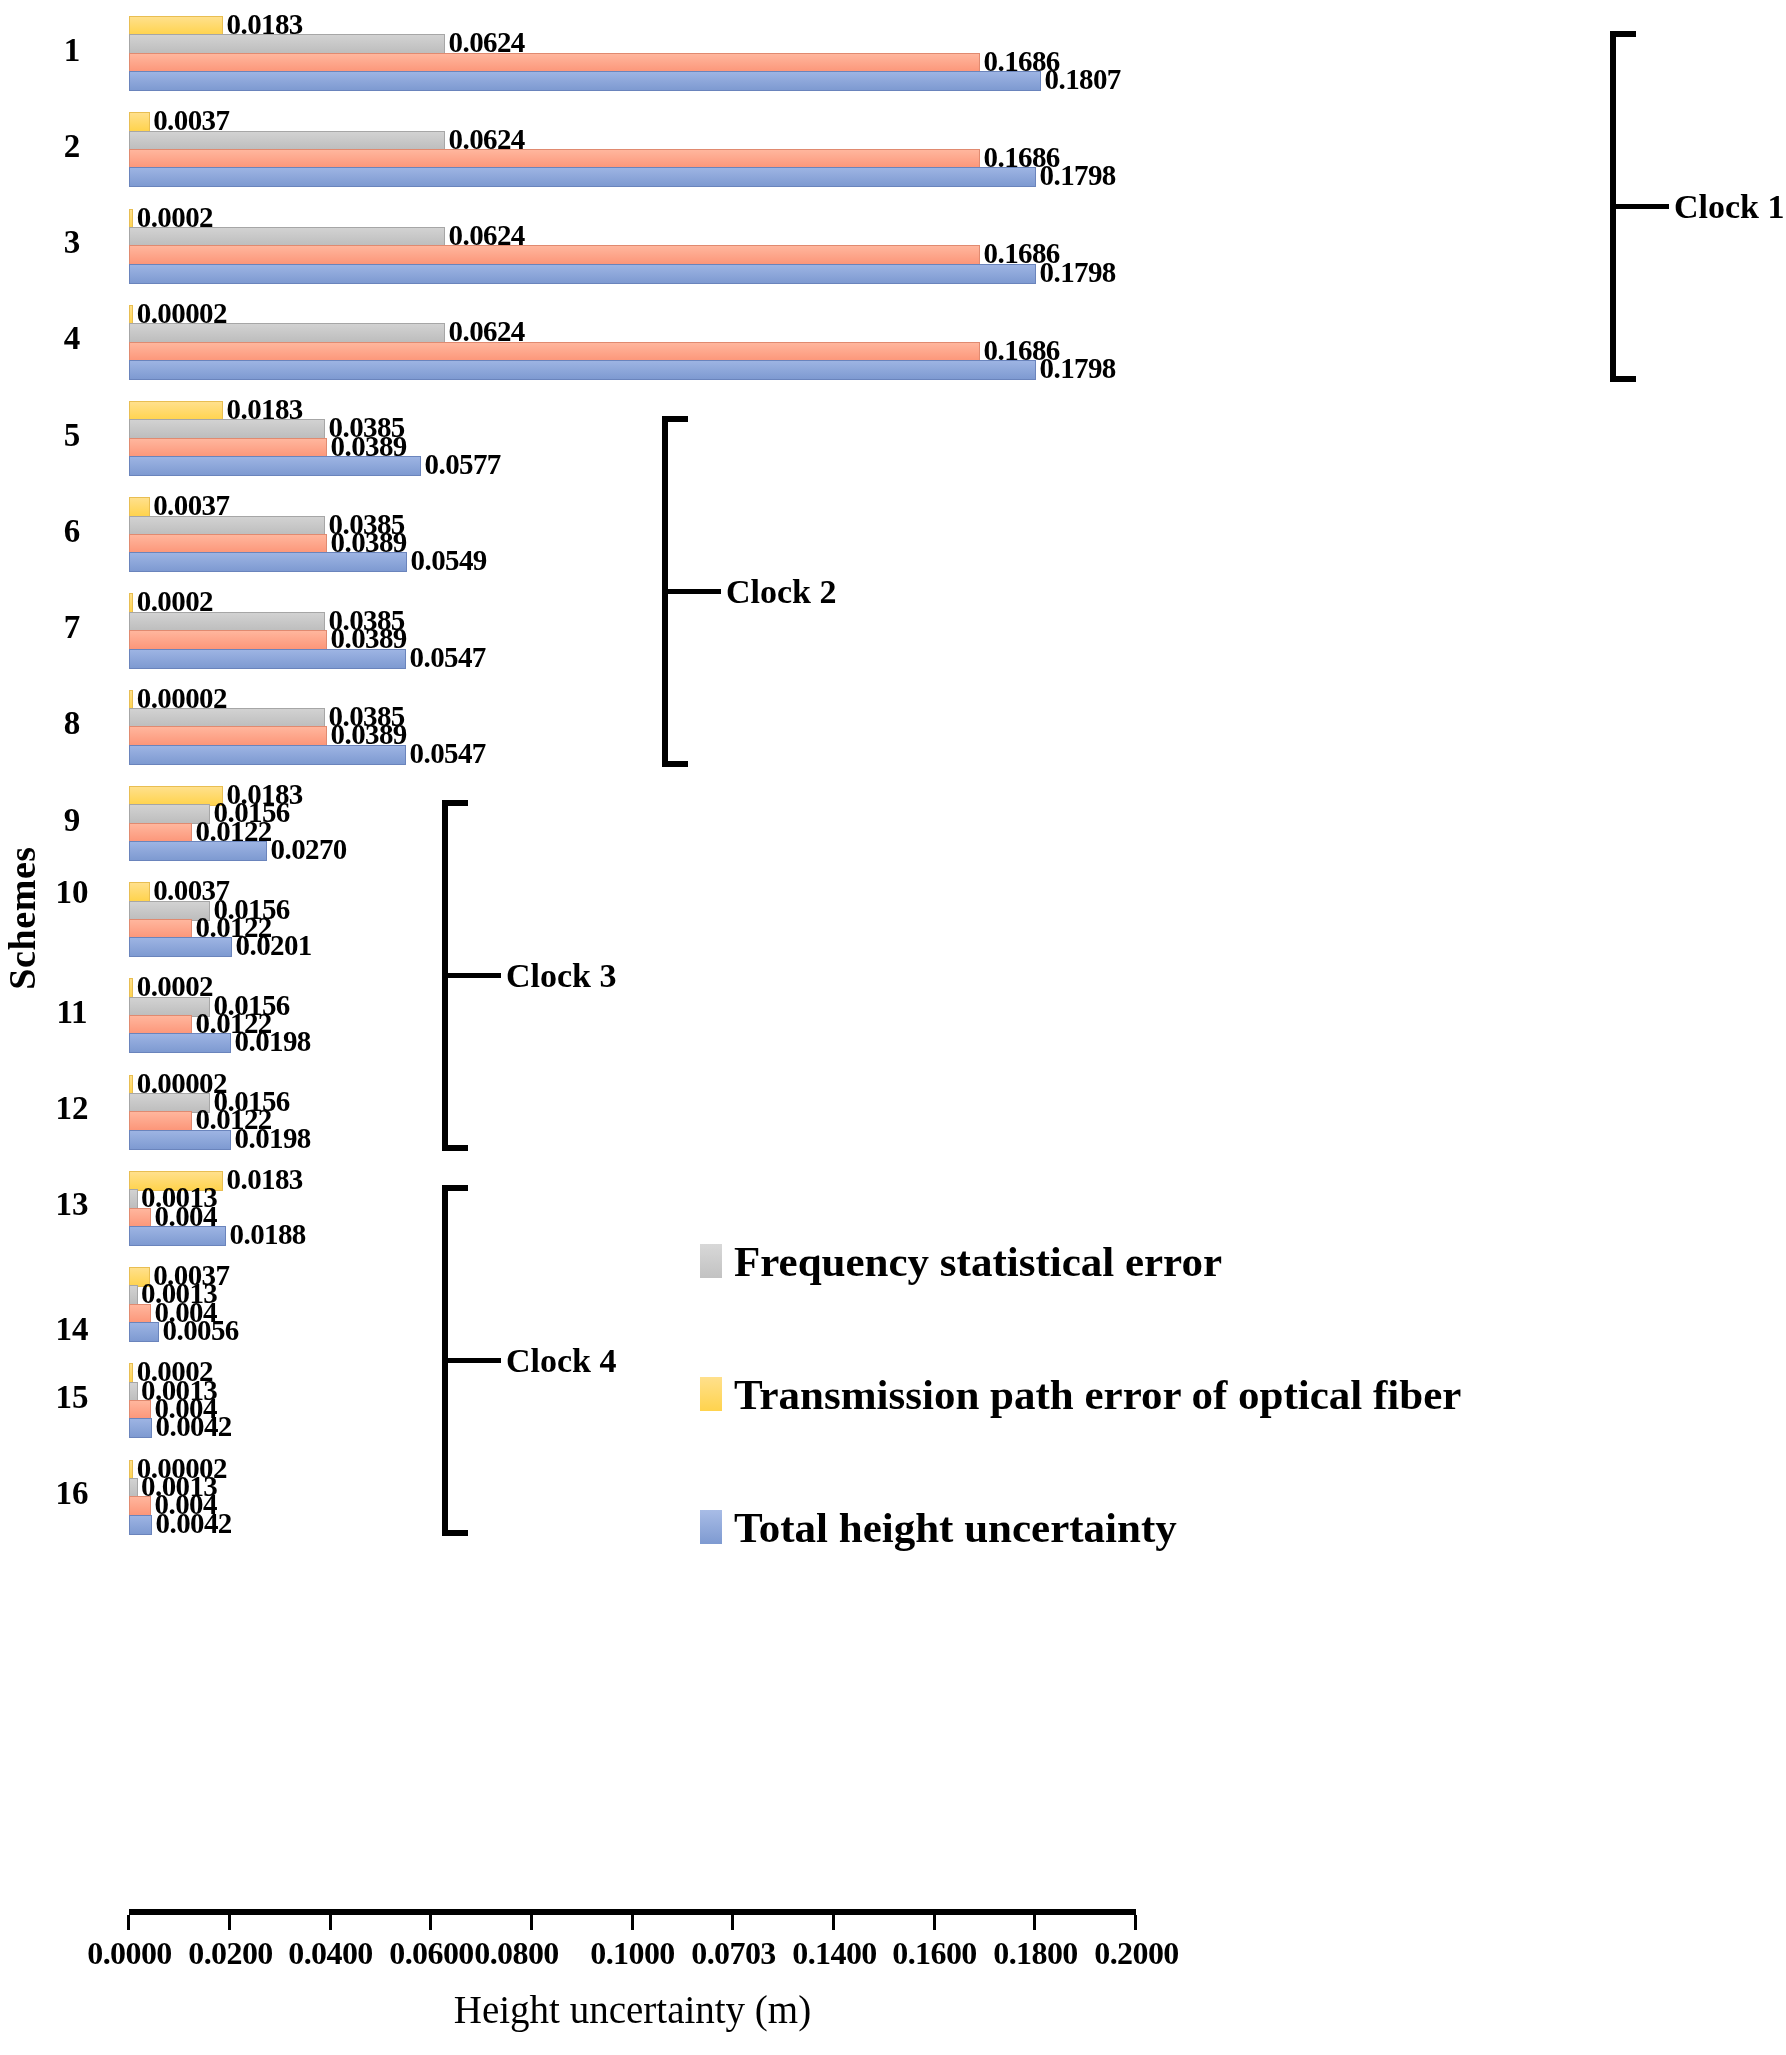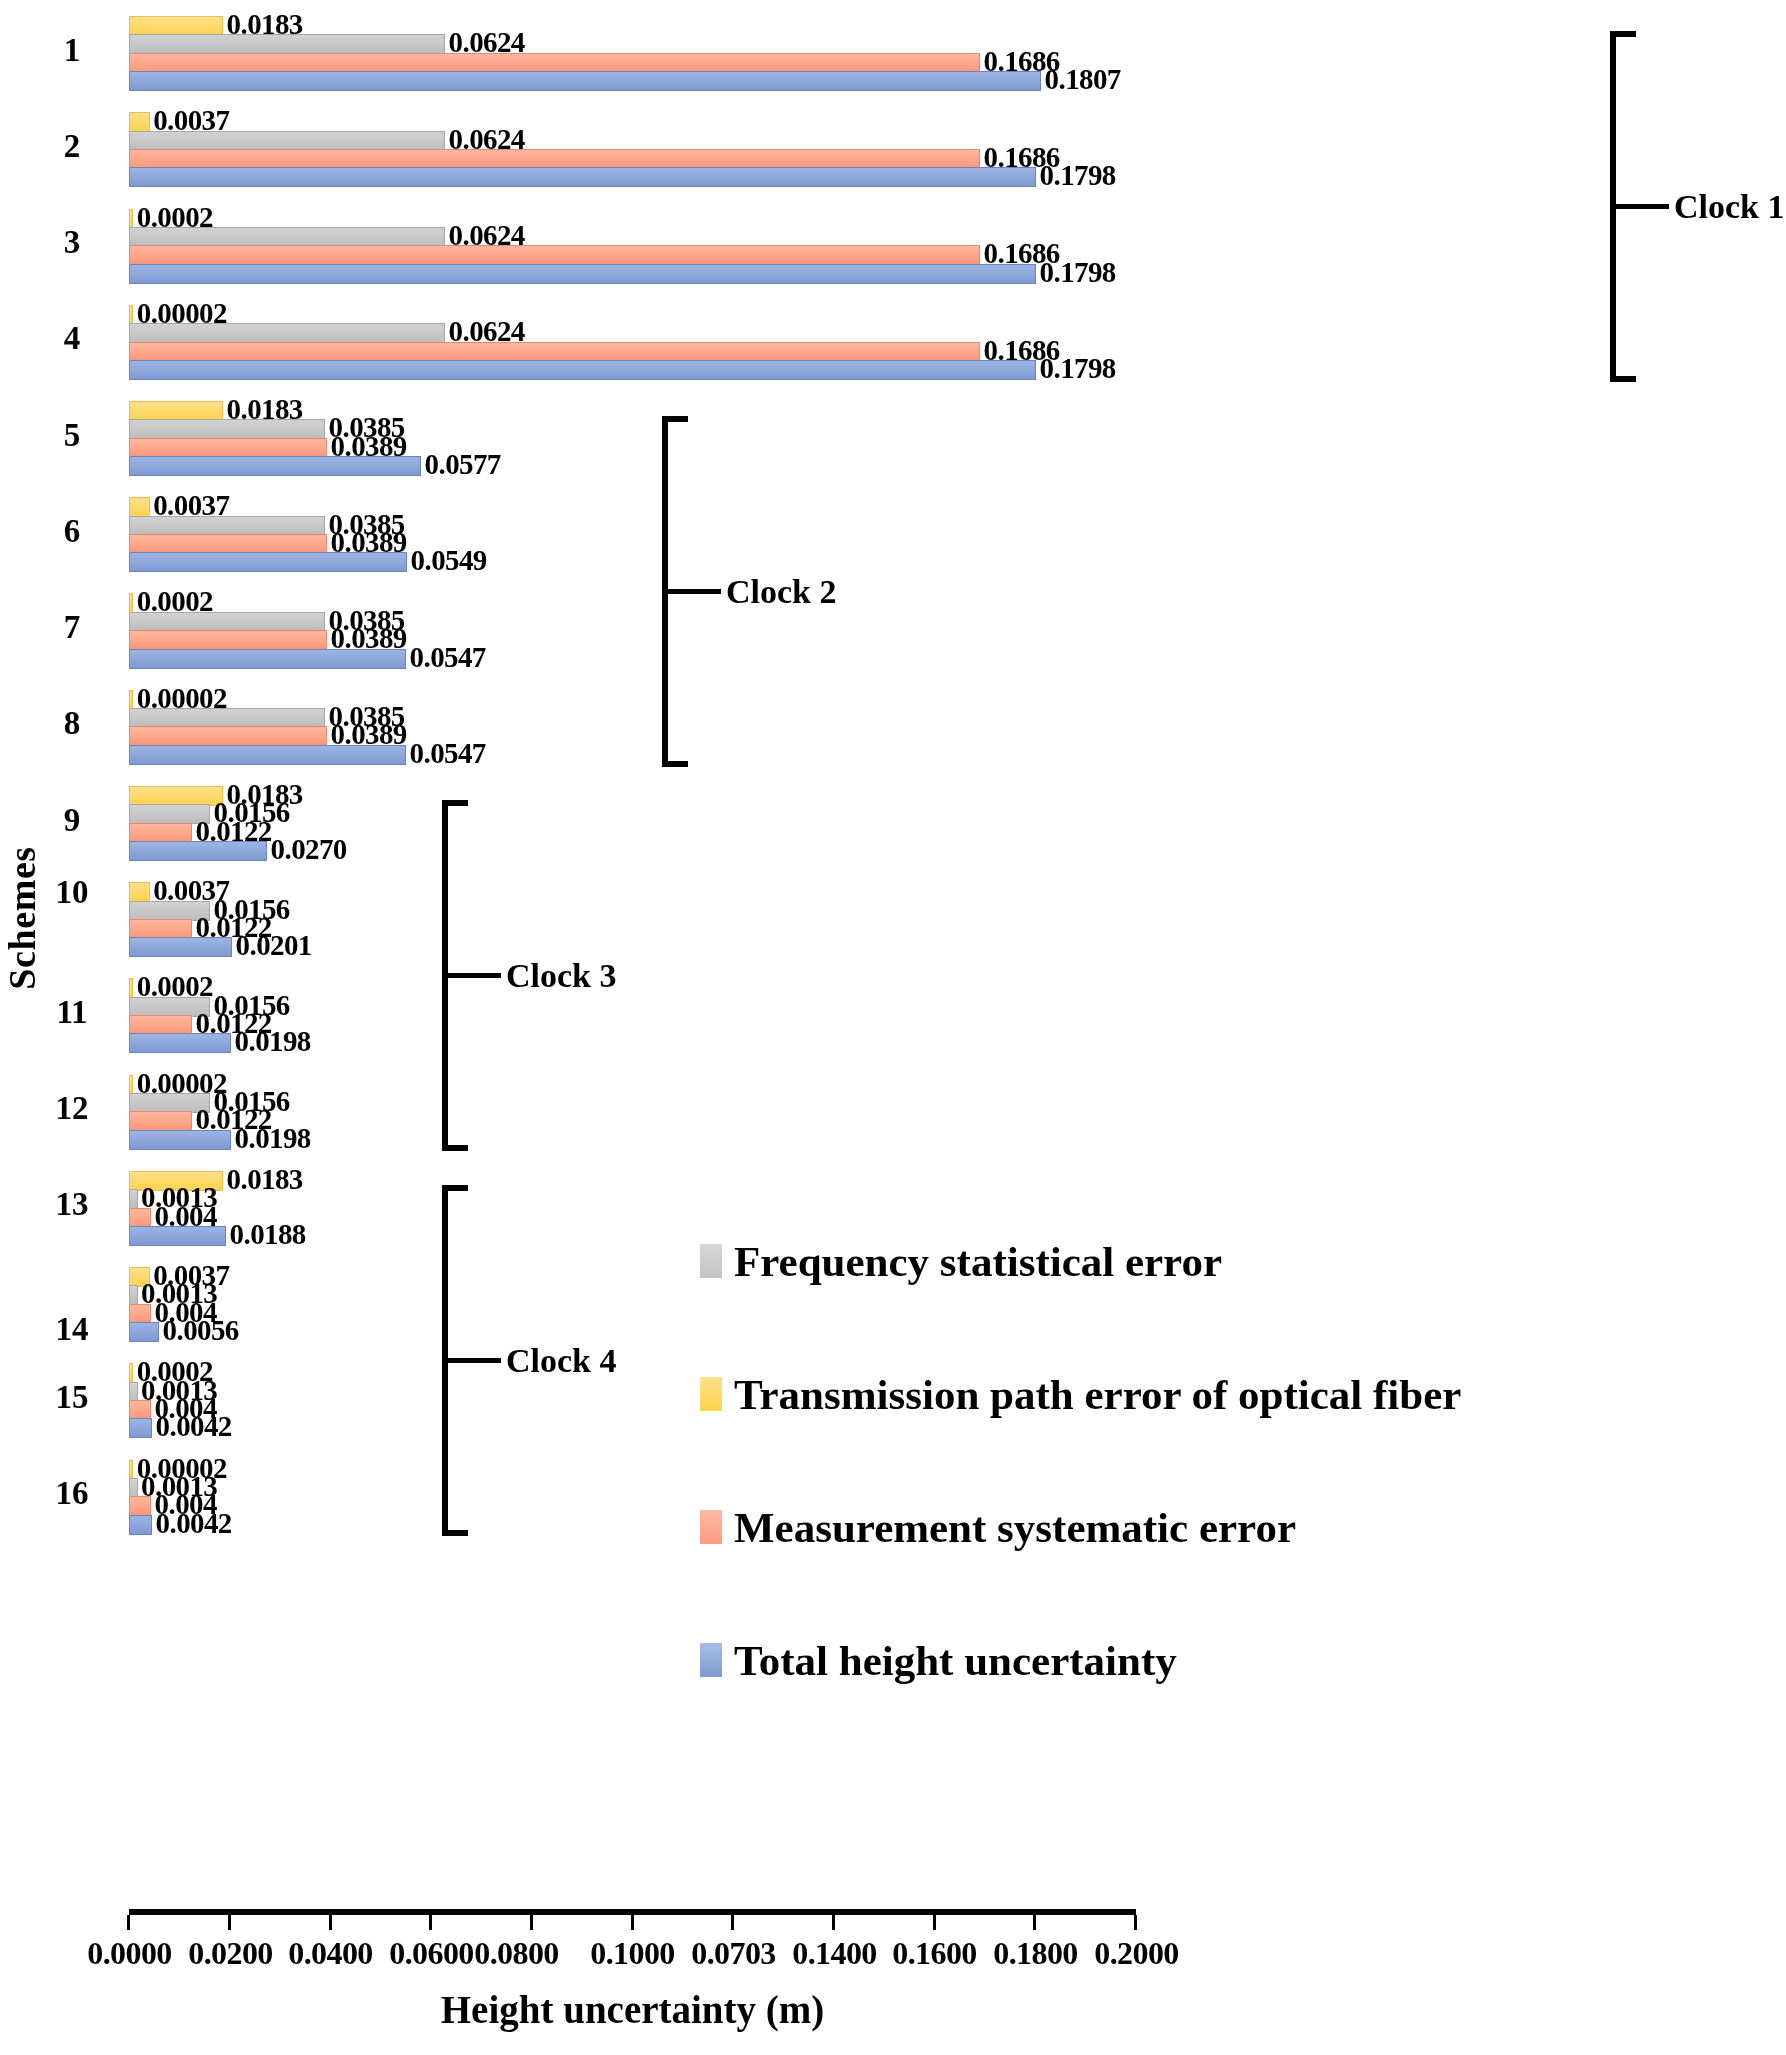--- a/index.html
+++ b/index.html
@@ -14,21 +14,21 @@
           transform:rotate(-90deg);text-align:center;
           font-size:38px;font-weight:bold;letter-spacing:0.6px;}
 
   
   #xaxis-line{position:absolute;left:129px;top:1909px;width:1007px;height:6.1px;background:#000;}
   .xtick{position:absolute;top:1915px;width:3.3px;height:14.5px;background:#000;}
   .xticklabel{position:absolute;top:1935px;width:145px;margin-left:-72px;text-align:center;
               font-size:32px;font-weight:bold;letter-spacing:-0.6px;}
 
   #xlabel{position:absolute;left:129px;top:1987px;width:1007px;text-align:center;
-          font-size:39px;font-weight:bold;}
+          font-size:39px;font-weight:normal;}
 
   
   #plot{position:absolute;left:0px;top:0px;width:1279px;height:1909px;}
   .row{position:absolute;left:129px;height:18.4px;}
   .bar{position:absolute;left:0;top:0;height:100%;}
   .bar.s0{background:linear-gradient(180deg,#FFE08C 0%,#FFD34D 100%);border:0.6px solid #E8BE52;}
   .bar.s1{background:linear-gradient(180deg,#D2D2D2 0%,#BDBDBD 100%);border:0.6px solid #A6A6A6;}
   .bar.s2{background:linear-gradient(180deg,#FFB69D 0%,#FC9679 100%);border:0.6px solid #E08A70;}
   .bar.s3{background:linear-gradient(180deg,#9DB4E3 0%,#7E9AD1 100%);border:0.6px solid #6A84BC;}
   .dlabel{position:absolute;top:50%;transform:translateY(-52%);
@@ -370,24 +370,20 @@
   <div id="legend">
       <div class="legend-item">
         <span class="legend-swatch s1"></span>
         <span class="legend-text">Frequency statistical error</span>
       </div>
       <div class="legend-item">
         <span class="legend-swatch s0"></span>
         <span class="legend-text">Transmission path error of optical fiber</span>
       </div>
       <div class="legend-item">
-        <span class="legend-swatch s2"></span>
-        <span class="legend-text">Measurement systematic error</span>
-      </div>
-      <div class="legend-item">
         <span class="legend-swatch s3"></span>
         <span class="legend-text">Total height uncertainty</span>
       </div>
     </div>
 <div class="bracket" style="left: 1610px; top: 31px; height: 351px;">
       <div class="vline"></div>
       <div class="tcap"></div>
       <div class="bcap"></div>
       <div class="stem"></div>
       <div class="blabel">Clock 1</div>

